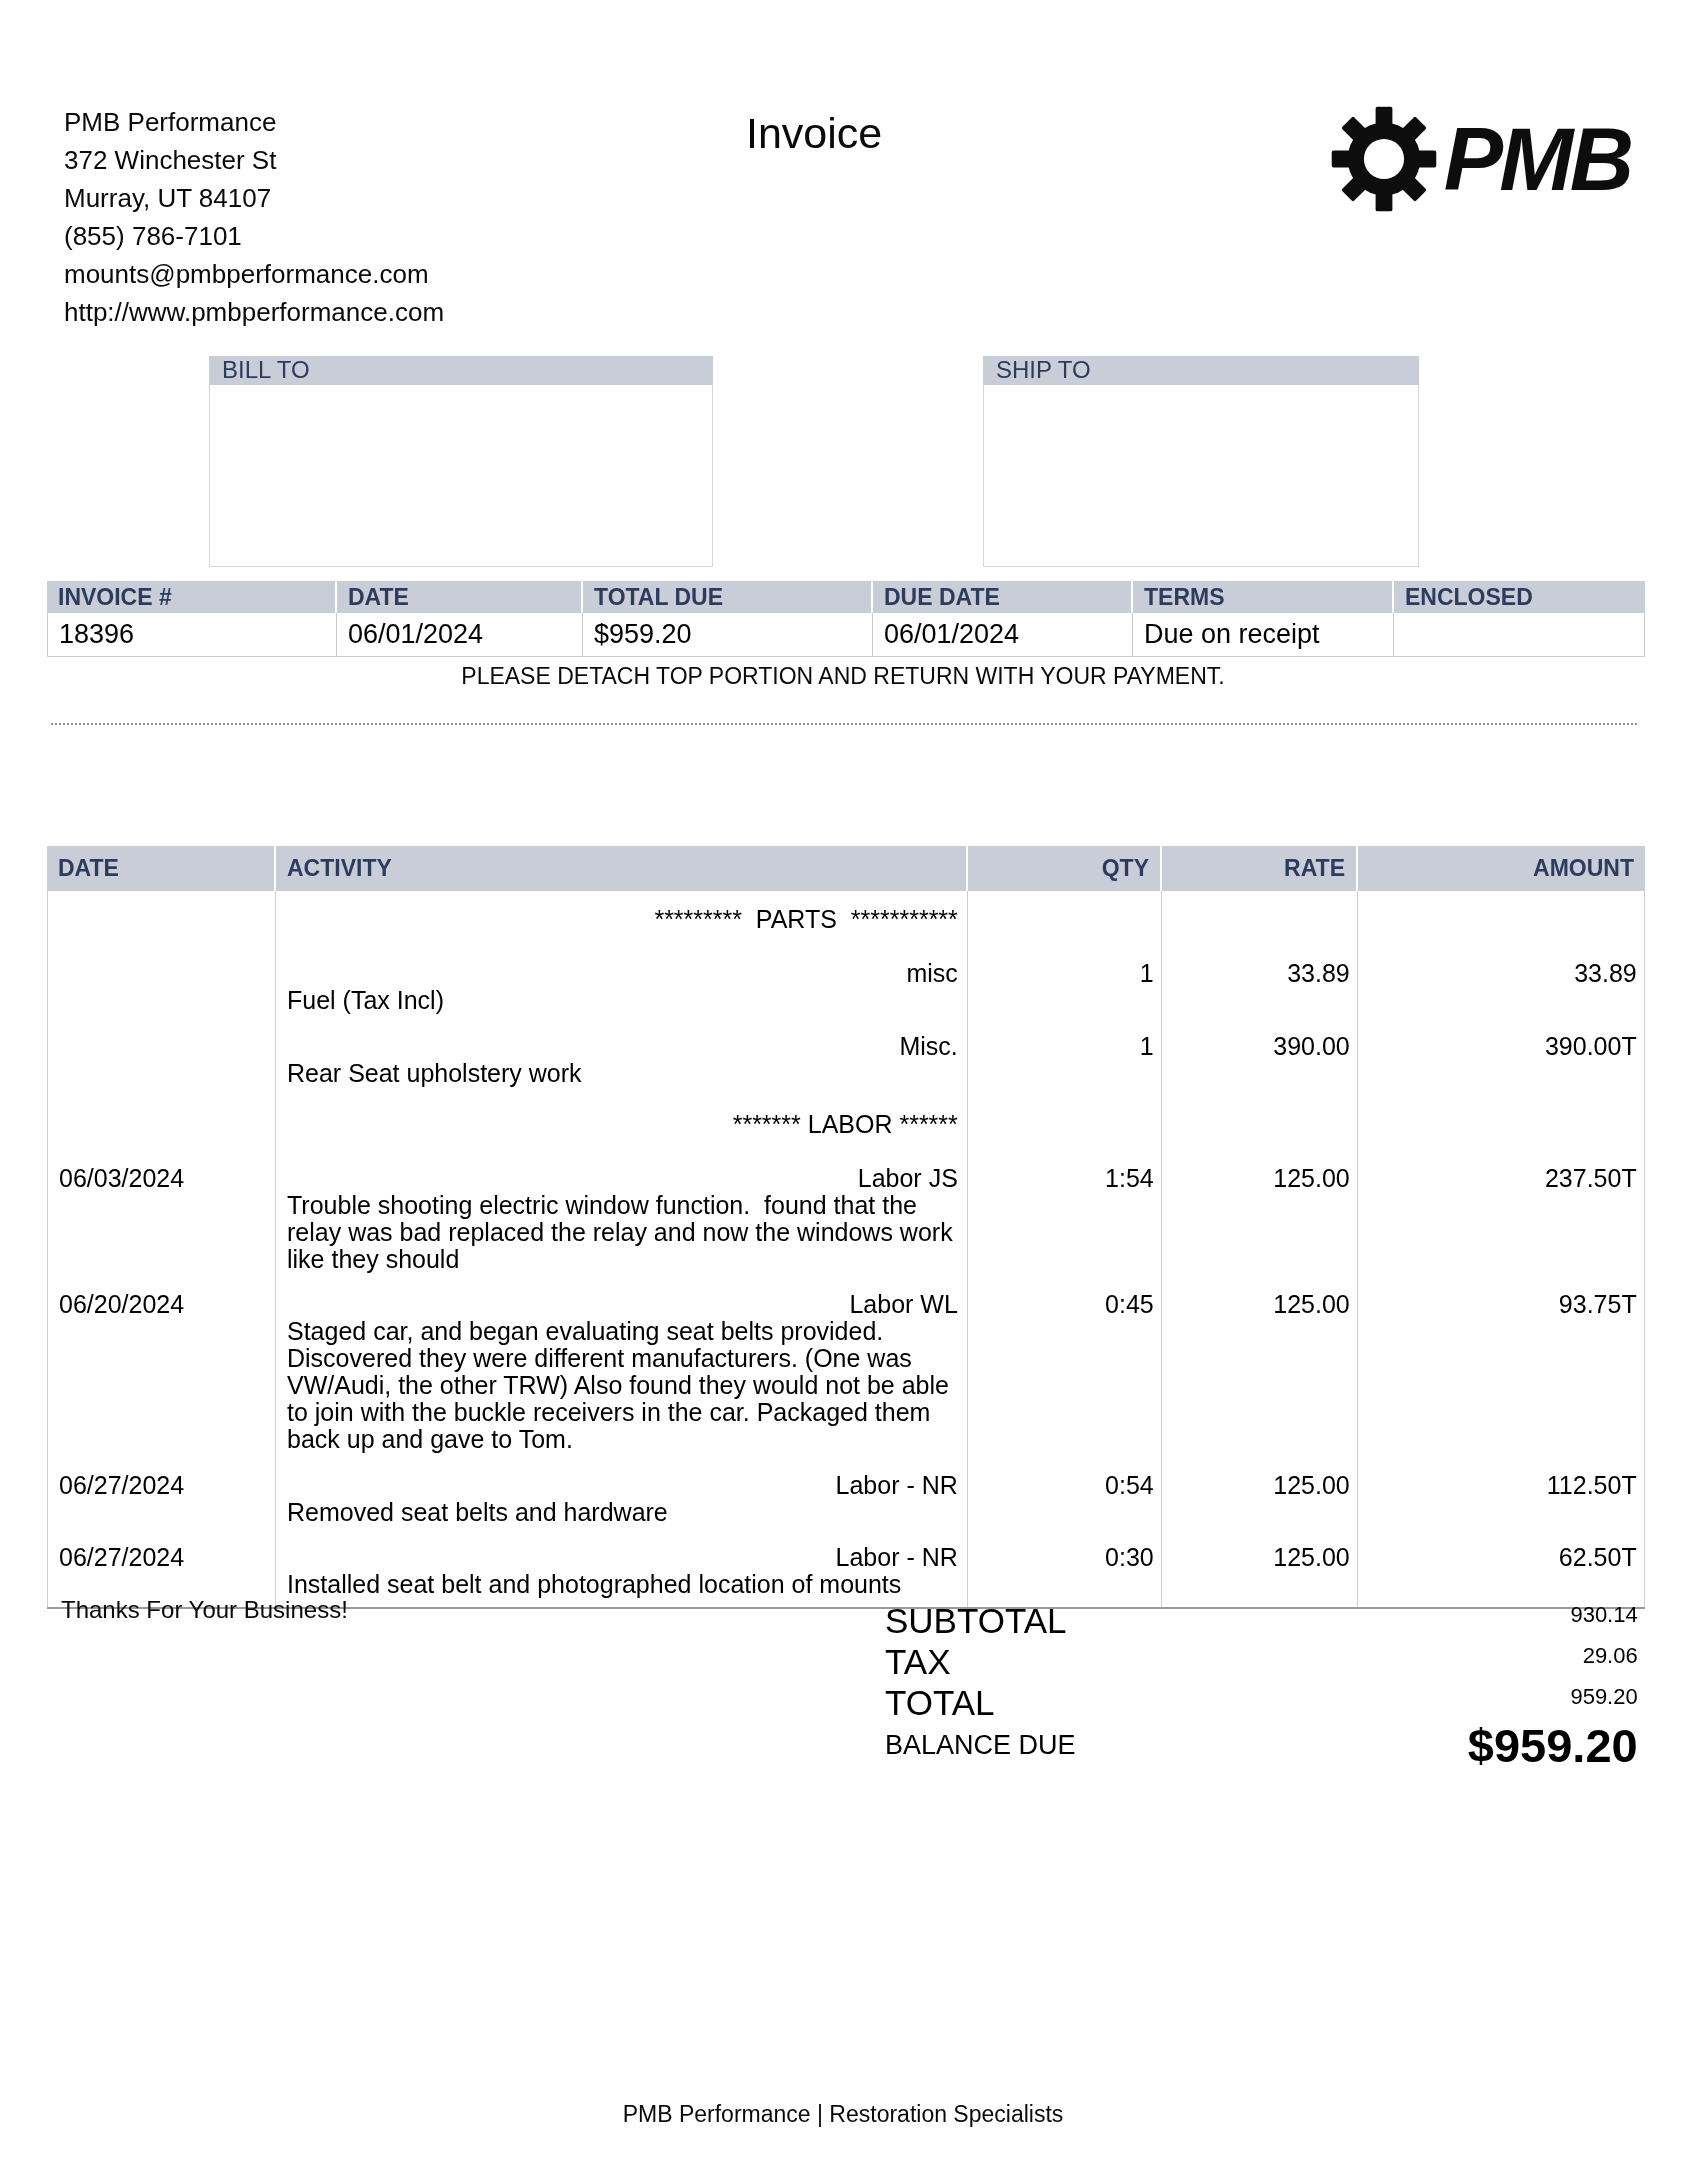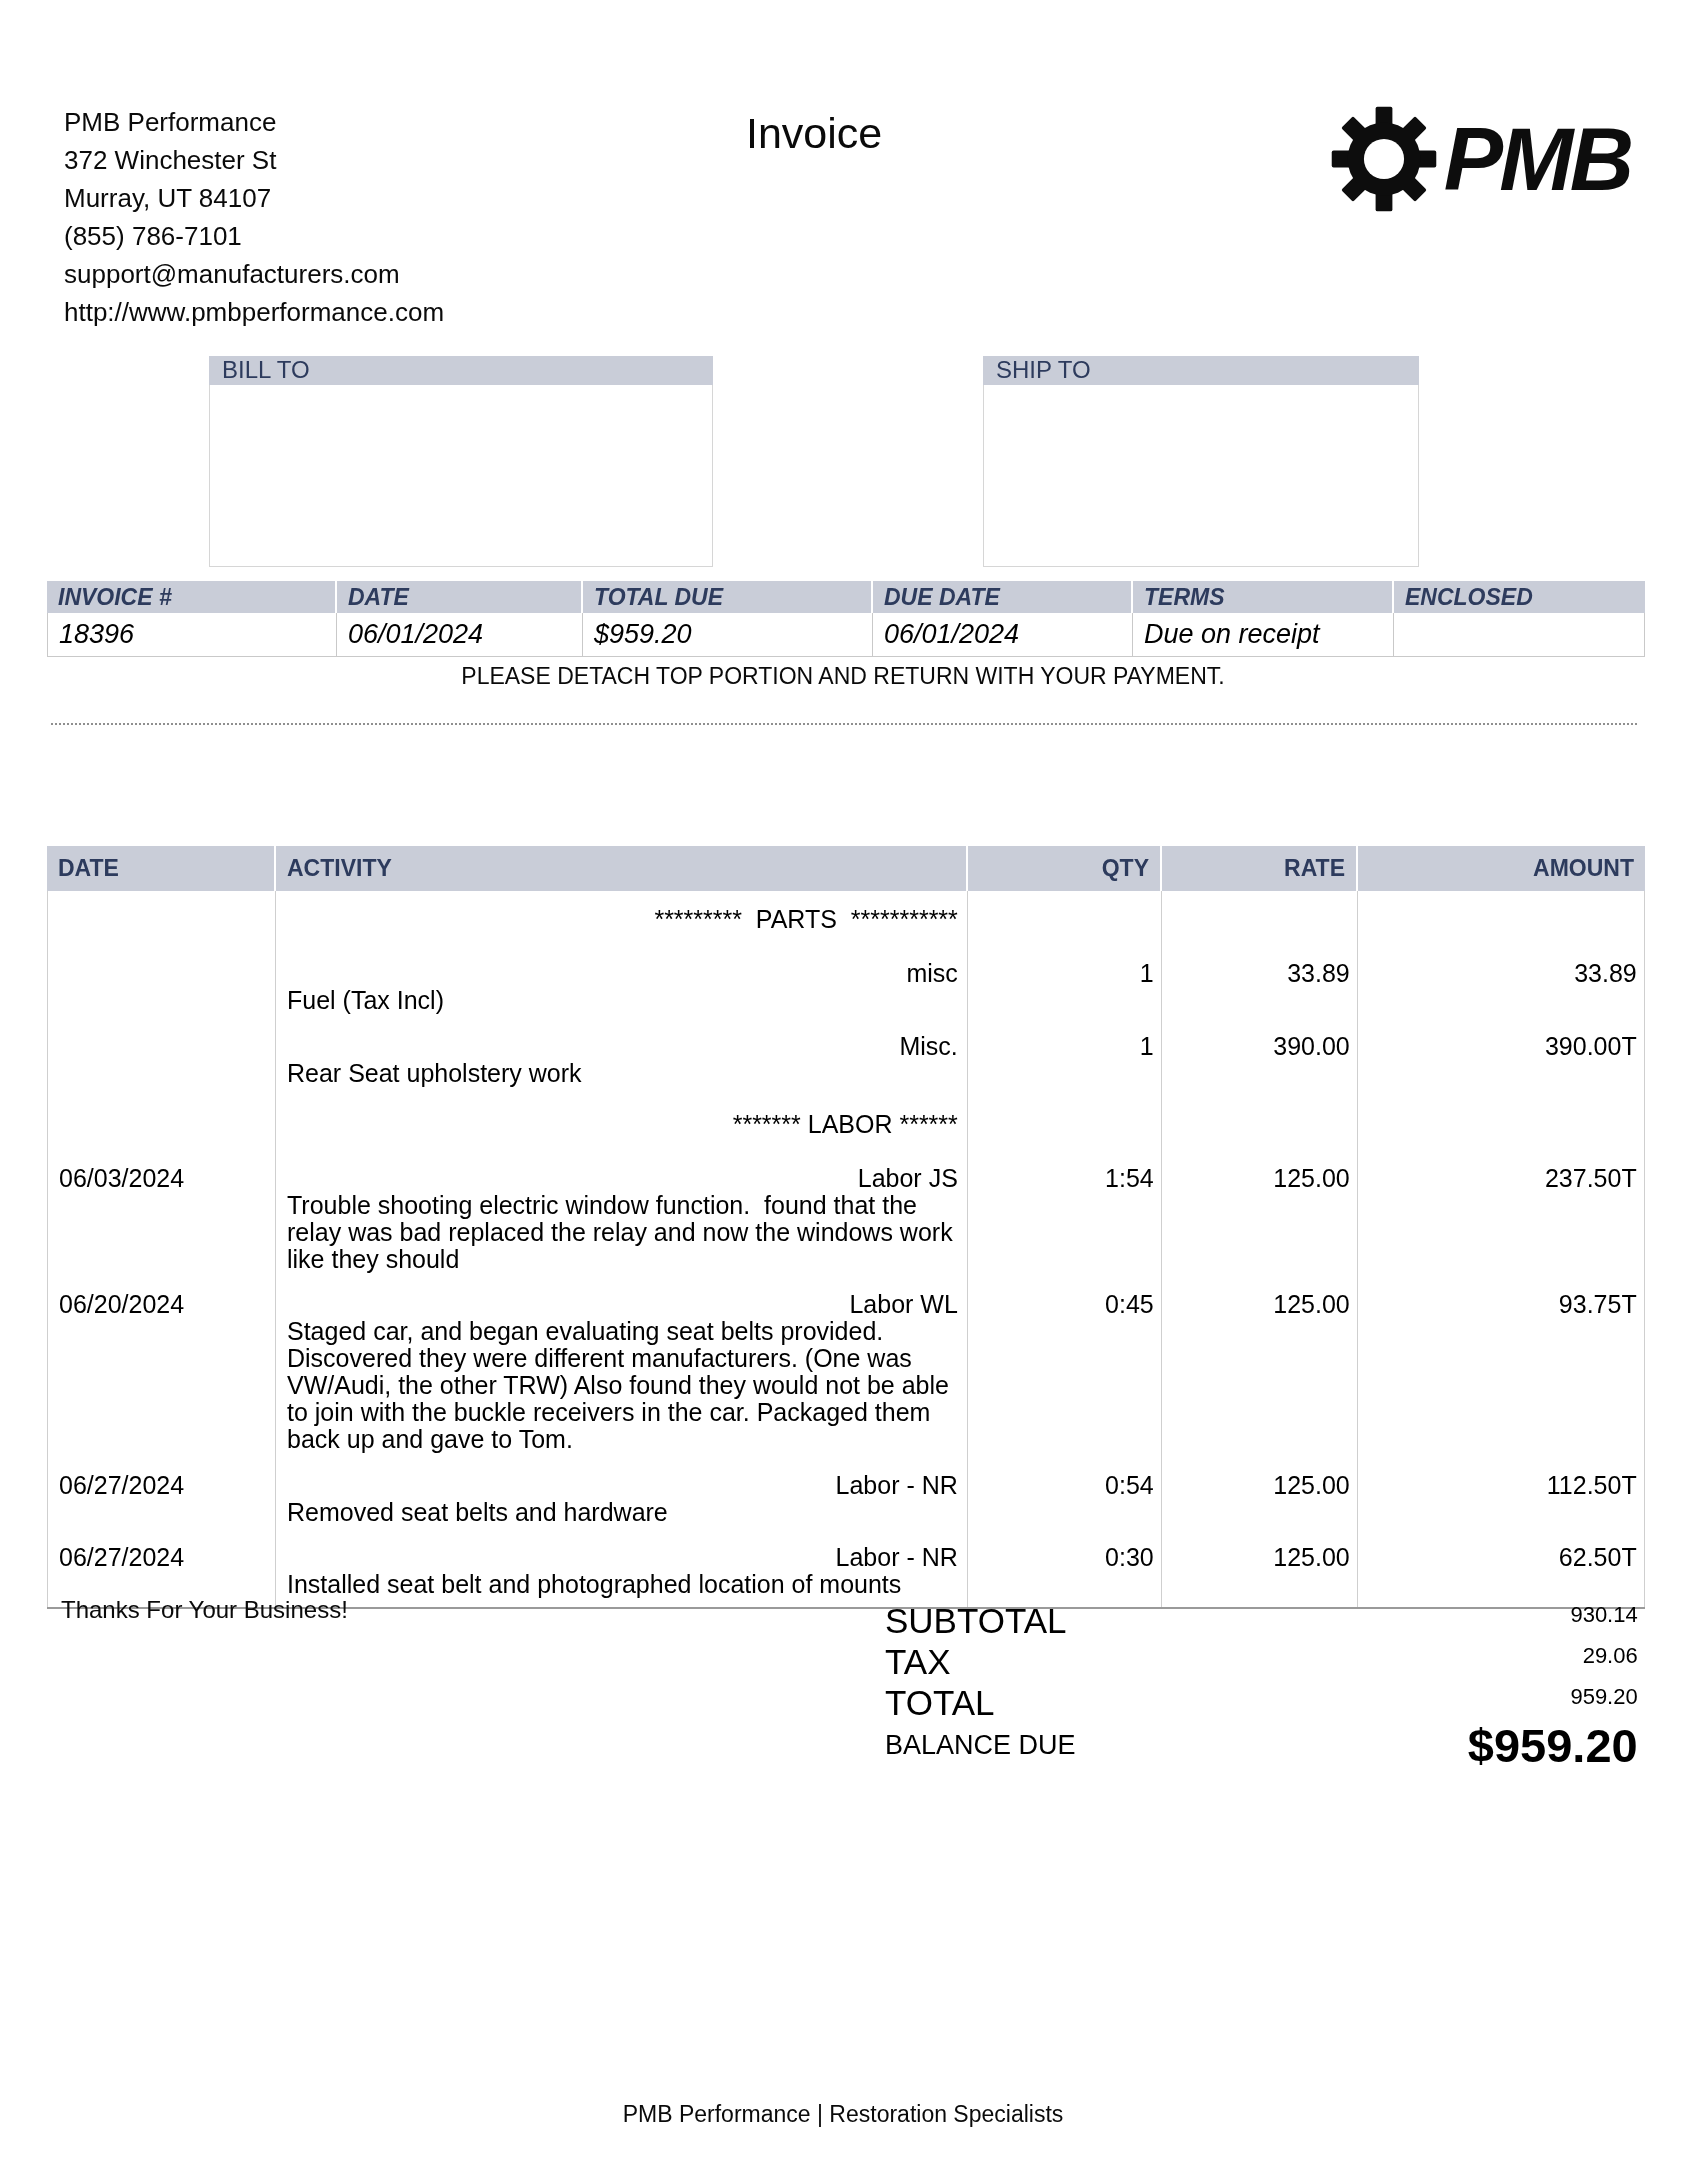--- a/index.html
+++ b/index.html
@@ -29,21 +29,21 @@
   .addr-bar {
     height:28.5px; background:var(--bar,#c9cdd8); color:var(--navy,#2d3b5d);
     font-size:24px; font-weight:normal; display:flex; align-items:center; padding-left:13px;
   }
   .addr-content { background:#fff; border:0.9px solid #d6d6d6; border-top:none; height:182px; }
   .bill-to { left:209px; width:504px; }
   .ship-to { left:983px; width:436px; }
 
   
   .info-table { position:absolute; left:47px; top:581px; width:1598px; }
-  .info-head, .info-vals { display:grid; grid-template-columns:290px 246px 290px 260px 261px 251px;font-style:italic; }
+  .info-head, .info-vals { display:grid; grid-template-columns:290px 246px 290px 260px 261px 251px; }
   .info-head .hcell {
     background:var(--bar,#c9cdd8); color:var(--navy,#2d3b5d);
     font-size:23px; font-weight:bold; height:32px;
     display:flex; align-items:center; padding-left:11px;
     border-right:2.8px solid #fff;
   }
   .info-head .hcell:last-child { border-right:none; }
   .info-vals .vcell {
     height:44px; font-size:27px; display:flex; align-items:center; padding-left:11px;
     border-right:0.9px solid #c9c9c9; border-bottom:0.9px solid #c9c9c9; background:#fff;
@@ -95,21 +95,21 @@
 </head>
 <body>
 
 <div class="page">
 
   <div class="company">
     <div>PMB Performance</div>
     <div>372 Winchester St</div>
     <div>Murray, UT  84107</div>
     <div>(855) 786-7101</div>
-    <div>support@manufacturers.com</div>
+    <div>mounts@pmbperformance.com</div>
     <div>http://www.pmbperformance.com</div>
   </div>
 
   <div class="doc-title">Invoice</div>
 
   <div class="logo">
     <svg viewBox="0 0 120 120" aria-hidden="true">
       <g fill="#0d0d0d">
         <rect x="51" y="4" width="18" height="24" rx="2"></rect>
         <rect x="51" y="92" width="18" height="24" rx="2"></rect>

